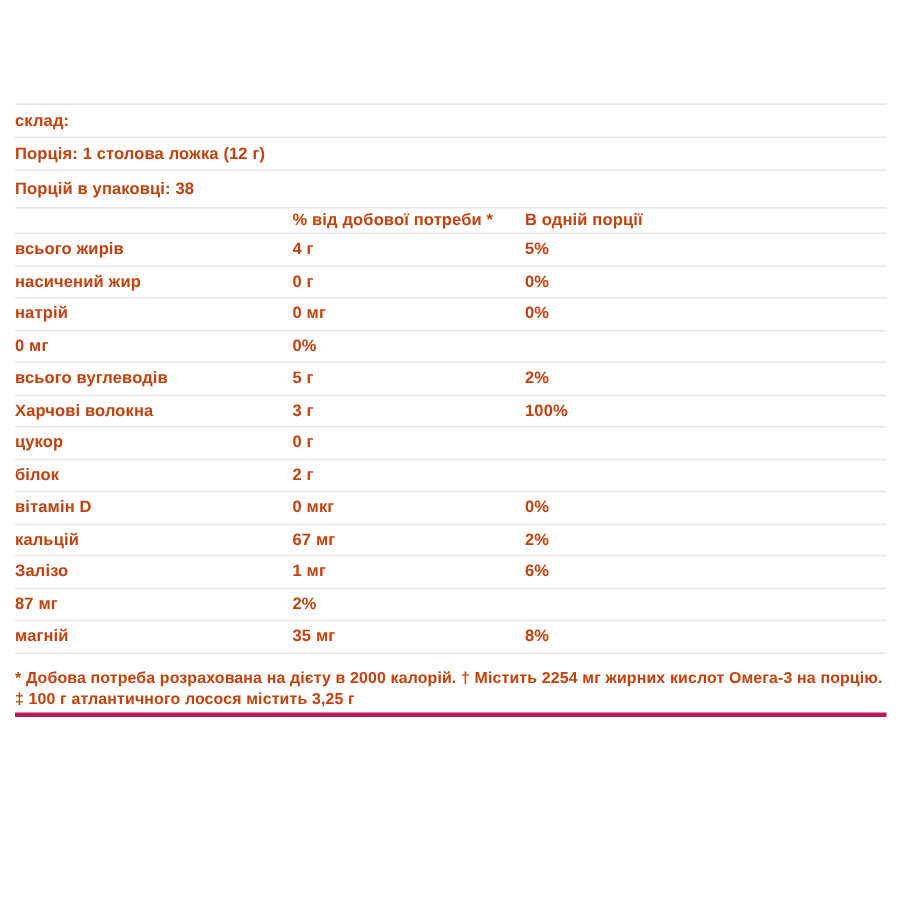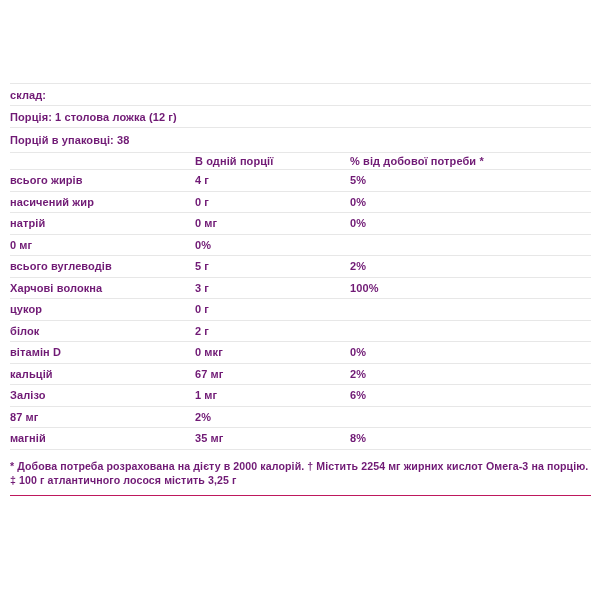--- a/index.html
+++ b/index.html
@@ -3,42 +3,42 @@
 <meta charset="utf-8">
 <style>
   * { box-sizing: border-box; margin: 0; padding: 0; }
   html, body {
     width: 600px; height: 600px;
     background: #ffffff;
     font-family: "Liberation Sans", sans-serif;
   }
   .sheet {
     position: absolute;
-    left: 10px; top: 83px;
+    left: 10px; top: 69px;
     width: 581px;
     border-top: 1px solid #e7e7e7;
-    color: #701a75;
+    color: #c2410c;
   }
   .row {
     display: grid;
     grid-template-columns: 185px 155px 1fr;
     align-items: center;
     border-bottom: 1px solid #e7e7e7;
     font-size: 11px;
     font-weight: 700;
     letter-spacing: 0.1px;
   }
   .summary-row { height: 22px; grid-template-columns: 1fr; }
   .summary-row.tall { height: 25px; }
   .header-row { height: 17px; }
   .data-row { height: 21.5px; }
   .cell { white-space: nowrap; overflow: hidden; }
   .footnotes {
-    border-bottom: 1px solid #be185d;
-    padding: 9px 0 8px 0;
+    border-bottom: 3px solid #be185d;
+    padding: 9px 0 2px 0;
     font-size: 10.6px;
     font-weight: 700;
     line-height: 14px;
     letter-spacing: 0.1px;
   }
 </style>
 </head>
 <body>
 
 <div class="sheet">
@@ -48,22 +48,22 @@
   </div>
   <div class="row summary-row">
     <div class="cell">Порція: 1 столова ложка (12 г)</div>
   </div>
   <div class="row summary-row tall">
     <div class="cell">Порцій в упаковці: 38</div>
   </div>
 
   <div class="row header-row">
     <div class="cell"></div>
+    <div class="cell">% від добової потреби *</div>
     <div class="cell">В одній порції</div>
-    <div class="cell">% від добової потреби *</div>
   </div>
 
   <div class="row data-row">
     <div class="cell">всього жирів</div>
     <div class="cell">4 г</div>
     <div class="cell">5%</div>
   </div>
   <div class="row data-row">
     <div class="cell">насичений жир</div>
     <div class="cell">0 г</div>

